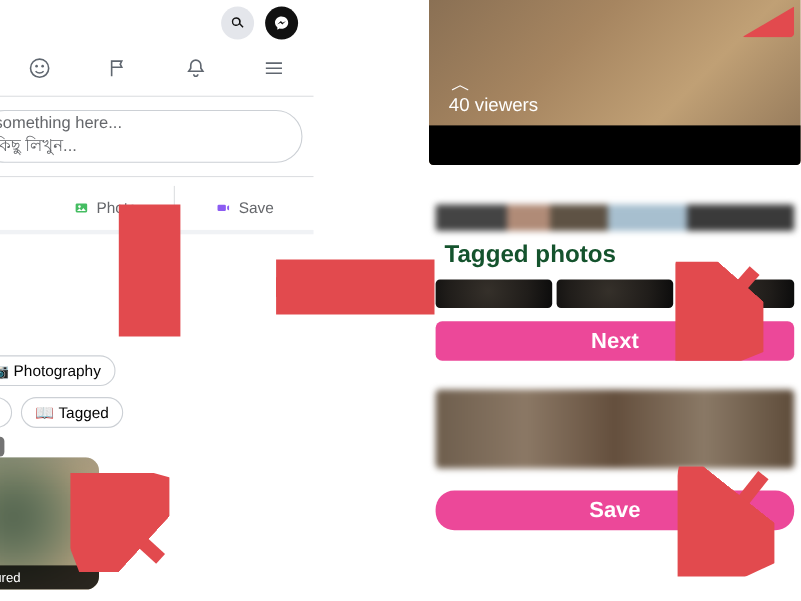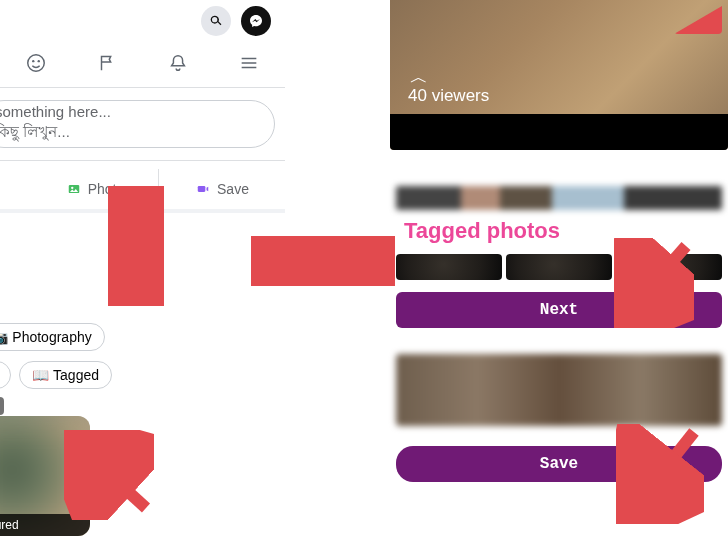--- a/index.html
+++ b/index.html
@@ -192,44 +192,43 @@
       flex: 1;
       height: 100%;
       border-radius: 2px;
       background:
         linear-gradient(90deg,#444 0 20%, #b08b77 20% 32%, #5e5244 32% 48%, #a7bfcf 48% 70%, #3a3a3a 70% 100%);
       filter: blur(3px);
     }
     .section-title {
       font-size: 22px;
       font-weight: 700;
-      color: #ec4899;
+      color: #14532d;
       padding: 8px 14px 10px 14px;
     }
     .tagged-row{
       height:26px; display:flex; gap:4px; padding:0 6px;
     }
     .tagged-row .ti{
       flex:1; border-radius:4px; position:relative;
       background:radial-gradient(circle at 45% 40%, #35302a 0%, #201d1a 60%, #0b0b0b 100%);
     }
     .tagged-row .ti span{ position:absolute; left:10px; bottom:2px; color:#fff; font-size:10px; font-weight:600; }
 
     .fb-btn {
       margin: 12px 6px;
       height: 36px;
       border-radius: 6px;
-      background: #701a75;
+      background: #ec4899;
       color: #fff;
-      font-size: 16px;
+      font-size: 20px;
       font-weight: 600;
       display: flex;
       align-items: center;
       justify-content: center;
-      font-family: Liberation Mono, monospace;
     }
 
     .collection-card {
       margin: 26px 6px 0 6px;
       height: 72px;
       display: flex;
       align-items: flex-end;
       border-radius: 4px;
       overflow: hidden;
       background: linear-gradient(90deg,#6e5e4d 0%, #8b7865 25%, #644f3d 50%, #8a7966 75%, #5e4c3a 100%);

